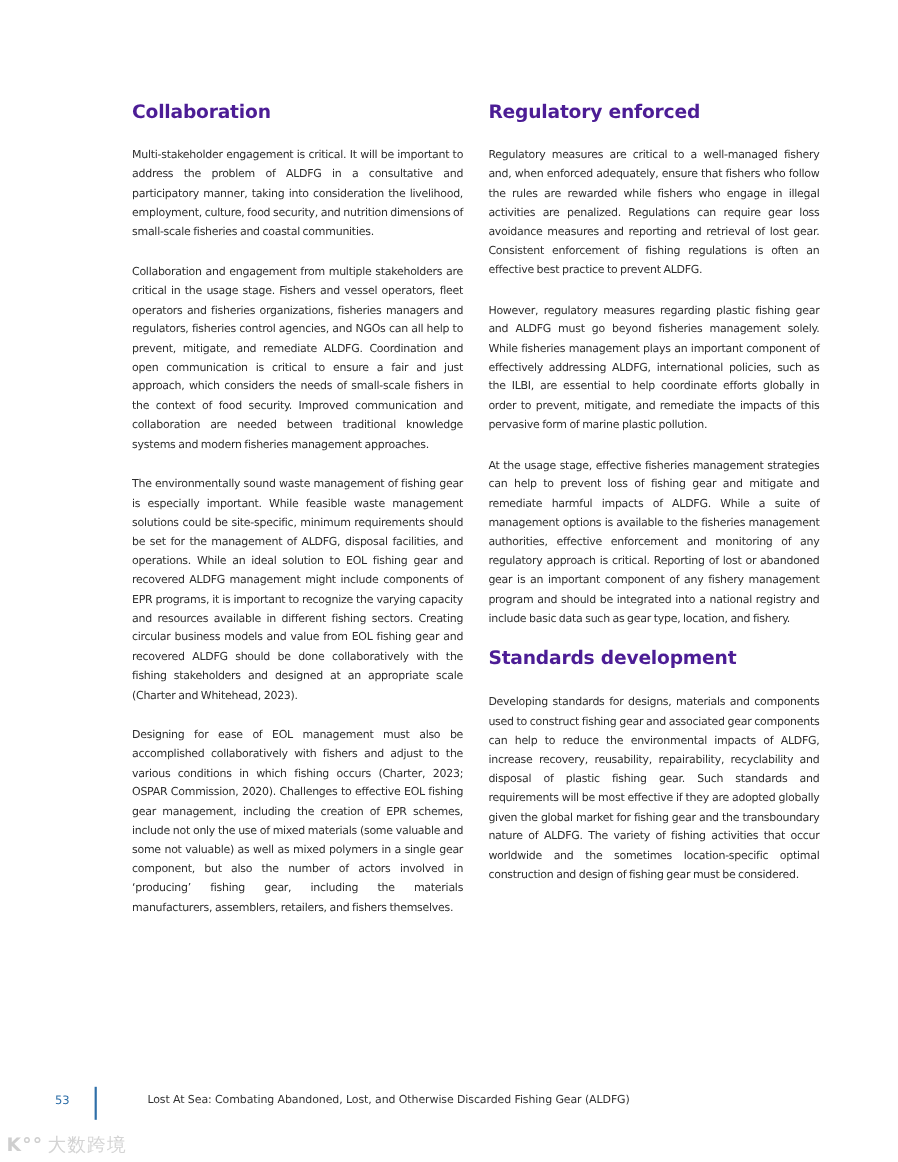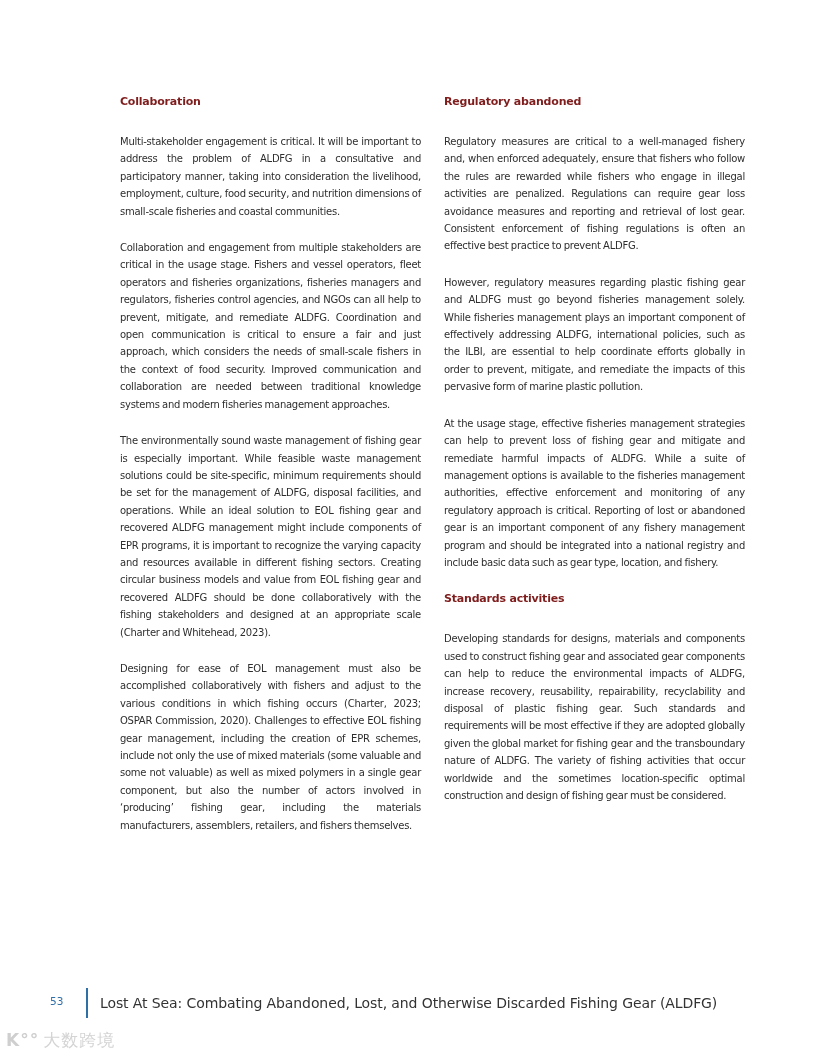--- a/index.html
+++ b/index.html
@@ -18,22 +18,22 @@
     .column {
       position: absolute;
       top: 93px;
       width: 301px;
     }
     .col-left { left: 120px; }
     .col-right { left: 444px; }
     .heading {
       font-family: "DejaVu Sans", sans-serif;
       font-weight: bold;
-      font-size: 11px;
-      color: #7f1d1d;
+      font-size: 17px;
+      color: #4c1d95;
       margin: 0 0 22px 0;
       line-height: 18px;
       letter-spacing: -0.2px;
     }
     .para {
       font-size: 10px;
       line-height: 17.4px;
       text-align: justify;
       margin: 0 0 19px 0;
       letter-spacing: -0.25px;
@@ -61,23 +61,23 @@
     .footer-divider {
       position: absolute;
       left: 86px;
       top: 0;
       width: 1.5px;
       height: 30px;
       background: #2f6fa8;
     }
     .footer-title {
       position: absolute;
-      left: 100px;
+      left: 134px;
       top: 7px;
-      font-size: 14px;
+      font-size: 10px;
       color: #333333;
       letter-spacing: -0.1px;
       white-space: nowrap;
     }
     .watermark {
       position: absolute;
       left: 6px;
       top: 1029px;
       font-size: 17px;
       color: #d4d4d4;
@@ -97,25 +97,25 @@
 
 <div class="column col-left">
   <h2 class="heading">Collaboration</h2>
   <p class="para">Multi-stakeholder engagement is critical. It will be important to address the problem of ALDFG in a consultative and participatory manner, taking into consideration the livelihood, employment, culture, food security, and nutrition dimensions of small-scale fisheries and coastal communities.</p>
   <p class="para">Collaboration and engagement from multiple stakeholders are critical in the usage stage. Fishers and vessel operators, fleet operators and fisheries organizations, fisheries managers and regulators, fisheries control agencies, and NGOs can all help to prevent, mitigate, and remediate ALDFG. Coordination and open communication is critical to ensure a fair and just approach, which considers the needs of small-scale fishers in the context of food security. Improved communication and collaboration are needed between traditional knowledge systems and modern fisheries management approaches.</p>
   <p class="para">The environmentally sound waste management of fishing gear is especially important. While feasible waste management solutions could be site-specific, minimum requirements should be set for the management of ALDFG, disposal facilities, and operations. While an ideal solution to EOL fishing gear and recovered ALDFG management might include components of EPR programs, it is important to recognize the varying capacity and resources available in different fishing sectors. Creating circular business models and value from EOL fishing gear and recovered ALDFG should be done collaboratively with the fishing stakeholders and designed at an appropriate scale (Charter and Whitehead, 2023).</p>
   <p class="para">Designing for ease of EOL management must also be accomplished collaboratively with fishers and adjust to the various conditions in which fishing occurs (Charter, 2023; OSPAR Commission, 2020). Challenges to effective EOL fishing gear management, including the creation of EPR schemes, include not only the use of mixed materials (some valuable and some not valuable) as well as mixed polymers in a single gear component, but also the number of actors involved in ‘producing’ fishing gear, including the materials manufacturers, assemblers, retailers, and fishers themselves.</p>
 </div>
 
 <div class="column col-right">
-  <h2 class="heading">Regulatory abandoned</h2>
+  <h2 class="heading">Regulatory enforced</h2>
   <p class="para">Regulatory measures are critical to a well-managed fishery and, when enforced adequately, ensure that fishers who follow the rules are rewarded while fishers who engage in illegal activities are penalized. Regulations can require gear loss avoidance measures and reporting and retrieval of lost gear. Consistent enforcement of fishing regulations is often an effective best practice to prevent ALDFG.</p>
   <p class="para">However, regulatory measures regarding plastic fishing gear and ALDFG must go beyond fisheries management solely. While fisheries management plays an important component of effectively addressing ALDFG, international policies, such as the ILBI, are essential to help coordinate efforts globally in order to prevent, mitigate, and remediate the impacts of this pervasive form of marine plastic pollution.</p>
   <p class="para">At the usage stage, effective fisheries management strategies can help to prevent loss of fishing gear and mitigate and remediate harmful impacts of ALDFG. While a suite of management options is available to the fisheries management authorities, effective enforcement and monitoring of any regulatory approach is critical. Reporting of lost or abandoned gear is an important component of any fishery management program and should be integrated into a national registry and include basic data such as gear type, location, and fishery.</p>
-  <h2 class="heading right-heading-2">Standards activities</h2>
+  <h2 class="heading right-heading-2">Standards development</h2>
   <p class="para">Developing standards for designs, materials and components used to construct fishing gear and associated gear components can help to reduce the environmental impacts of ALDFG, increase recovery, reusability, repairability, recyclability and disposal of plastic fishing gear. Such standards and requirements will be most effective if they are adopted globally given the global market for fishing gear and the transboundary nature of ALDFG. The variety of fishing activities that occur worldwide and the sometimes location-specific optimal construction and design of fishing gear must be considered.</p>
 </div>
 
 <div class="footer">
   <span class="page-number">53</span>
   <span class="footer-divider"></span>
   <span class="footer-title">Lost At Sea: Combating Abandoned, Lost, and Otherwise Discarded Fishing Gear (ALDFG)</span>
 </div>
 
 <div class="watermark">

